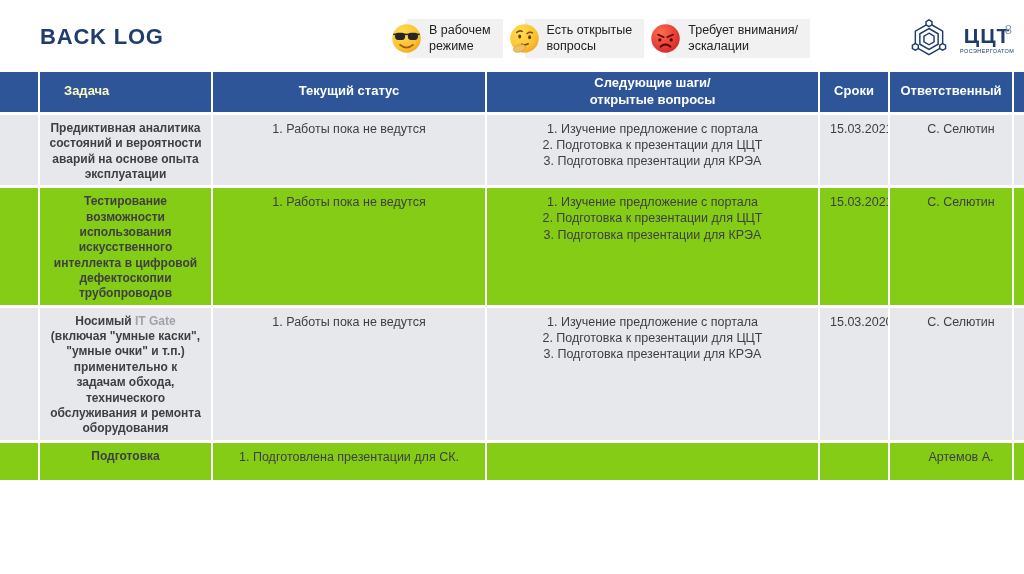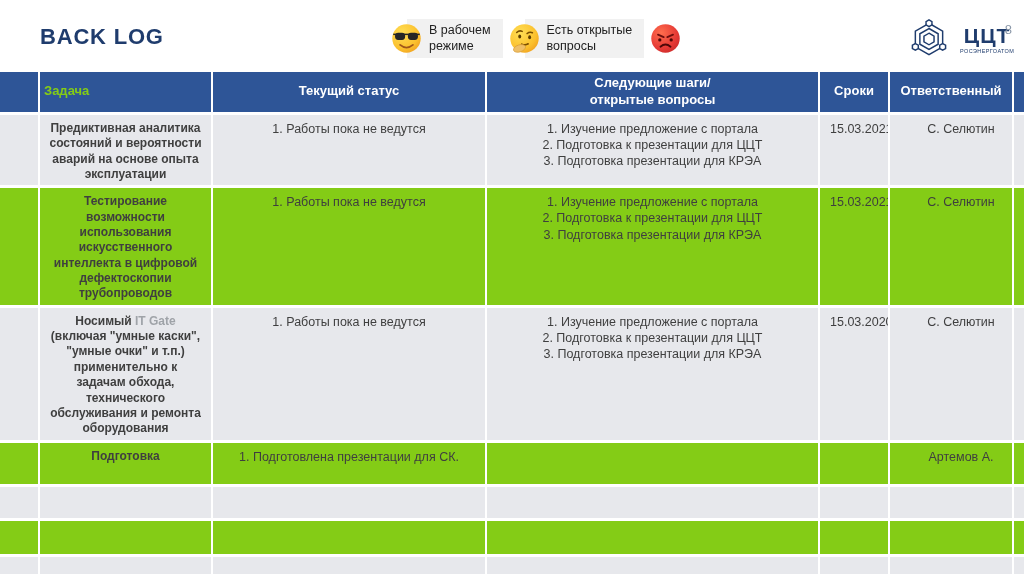--- a/index.html
+++ b/index.html
@@ -1,19 +1,19 @@
 <!DOCTYPE html>
 <html><head>
 <meta charset="utf-8">
 <style>
   html, body { margin: 0; padding: 0; background: #ffffff; }
   .slide {
     position: relative;
     width: 1024px;
-    height: 574px;
+    height: 480px;
     background: #ffffff;
     overflow: hidden;
     font-family: "Liberation Sans", sans-serif;
   }
   
   .slide-title {
     position: absolute;
     left: 40px;
     top: 24px;
     font-size: 22px;
@@ -97,22 +97,22 @@
     font-size: 13px;
     font-weight: bold;
     text-align: center;
     vertical-align: middle;
     padding: 3px 4px;
     line-height: 1.3;
     white-space: pre-line;
   }
   table.backlog thead th.th-task {
     text-align: left;
-    padding-left: 4px;
-    color: #84cc16;
+    padding-left: 24px;
+    color: #fef9c3;
   }
   tr.row-gray td { background: #E7E8EC; }
   tr.row-white td { background: #84cc16; }
   td.cell {
     padding: 6px 8px 3px 8px;
     font-size: 12.5px;
     color: #3F3F3F;
     line-height: 1.3;
   }
   td.cell-task { font-weight: bold; font-size: 12px; line-height: 1.28; }
@@ -181,20 +181,22 @@
               <stop offset="100%" stop-color="#C62828"></stop>
           </radialGradient>
         </defs>
         <circle cx="18" cy="18" r="15.5" fill="url(#gr3)"></circle>
         <path d="M9.8 13.8 l6.2 2.6" stroke="#6E0E0E" stroke-width="2" stroke-linecap="round"></path>
         <path d="M26.2 13.8 l-6.2 2.6" stroke="#6E0E0E" stroke-width="2" stroke-linecap="round"></path>
         <circle cx="11.8" cy="19.6" r="1.8" fill="#4E0808"></circle>
         <circle cx="24.2" cy="19.6" r="1.8" fill="#4E0808"></circle>
         <path d="M12.5 27 q5.5 -4.8 11 0" stroke="#4E0808" stroke-width="2" fill="none" stroke-linecap="round"></path>
       </svg>
+      <div class="legend-label">Требует внимания/
+эскалации</div>
     </div>
 
   </div>
 
   <div class="logo">
     <svg class="logo-hex" viewBox="0 0 40 40">
       <g fill="none" stroke="#1F3C6D" stroke-width="1.4">
         <polygon points="20,5 33,12.5 33,27.5 20,35 7,27.5 7,12.5"></polygon>
         <polygon points="20,10 28.7,15 28.7,25 20,30 11.3,25 11.3,15"></polygon>
         <polygon points="20,14.5 24.8,17.25 24.8,22.75 20,25.5 15.2,22.75 15.2,17.25"></polygon>

